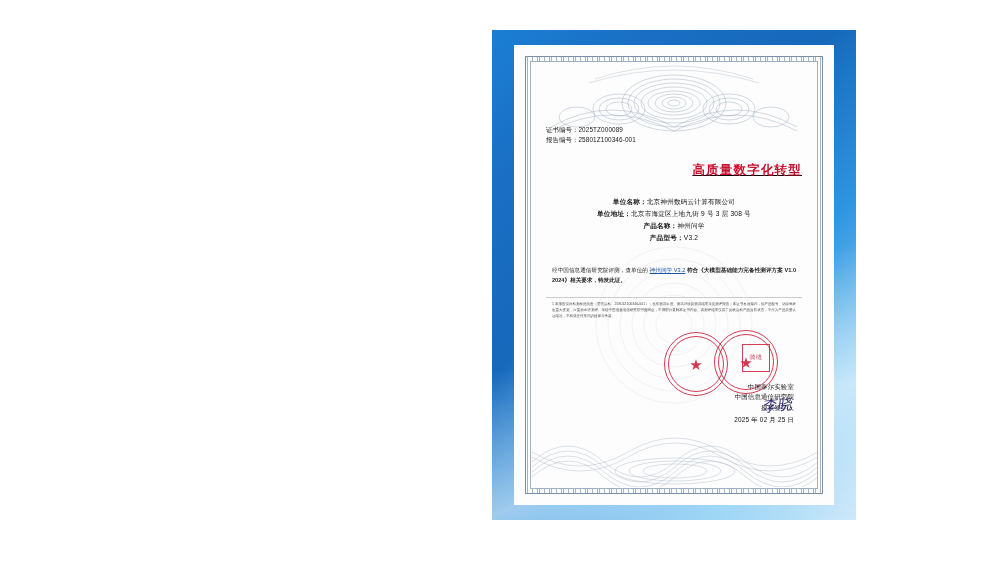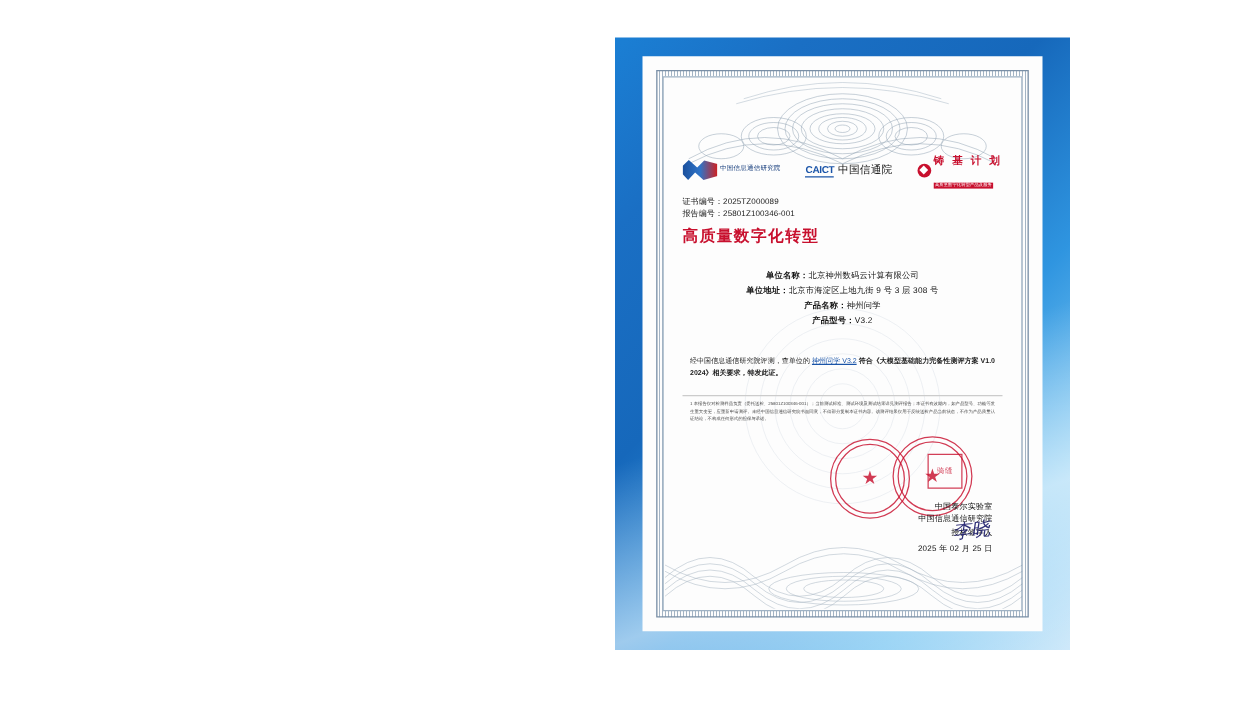--- a/index.html
+++ b/index.html
@@ -201,22 +201,23 @@
   
   .code-line {
     font-size: 6.4px;
     color: #1b1b1b;
     line-height: 1.55;
     letter-spacing: 0.1px;
   }
 
   
   .title-block {
-    margin-top: 3px;
-    text-align: left;
+    margin-top: 16px;
+    text-align: right;
+    text-decoration: underline;
   }
   .title1, .title2 {
     color: #c8102e;
     font-weight: bold;
     letter-spacing: 1.2px;
   }
   .title1 { font-size: 12.5px; line-height: 1.5; }
   .title2 { font-size: 12.5px; line-height: 1.5; margin-top: 2px; }
 
   
@@ -397,37 +398,20 @@
         <path d="M0 30 Q48 58 96 30 Q143 2 190 30 Q238 58 286 30"></path>
         <path d="M0 25 Q48 53 96 25 Q143 -3 190 25 Q238 53 286 25"></path>
         <ellipse cx="143" cy="44" rx="60" ry="13"></ellipse>
         <ellipse cx="143" cy="44" rx="46" ry="10"></ellipse>
         <ellipse cx="143" cy="44" rx="32" ry="7"></ellipse>
       </g>
     </svg>
 
     <div id="content">
 
-      <div class="logo-row">
-        <div class="logo-left">
-          <div class="logo-mark"></div>
-          <div class="logo-left-text">中国信息通信研究院</div>
-        </div>
-        <div class="logo-caict">
-          <span class="caict-word">CAICT</span>
-          <span class="caict-cn">中国信通院</span>
-        </div>
-        <div class="logo-zhuji">
-          <span class="zhuji-badge"></span>
-          <span class="zhuji-text">
-            <span class="zhuji-main">铸 基 计 划</span><br>
-            <span class="zhuji-sub">高质量数字化转型产品及服务</span>
-          </span>
-        </div>
-      </div>
 
       <div class="code-line">
         <span>证书编号：</span><span>2025TZ000089</span>
       </div>
       <div class="code-line">
         <span>报告编号：</span><span>25801Z100346-001</span>
       </div>
 
       <div class="title-block">
         <div class="title1">高质量数字化转型</div>

